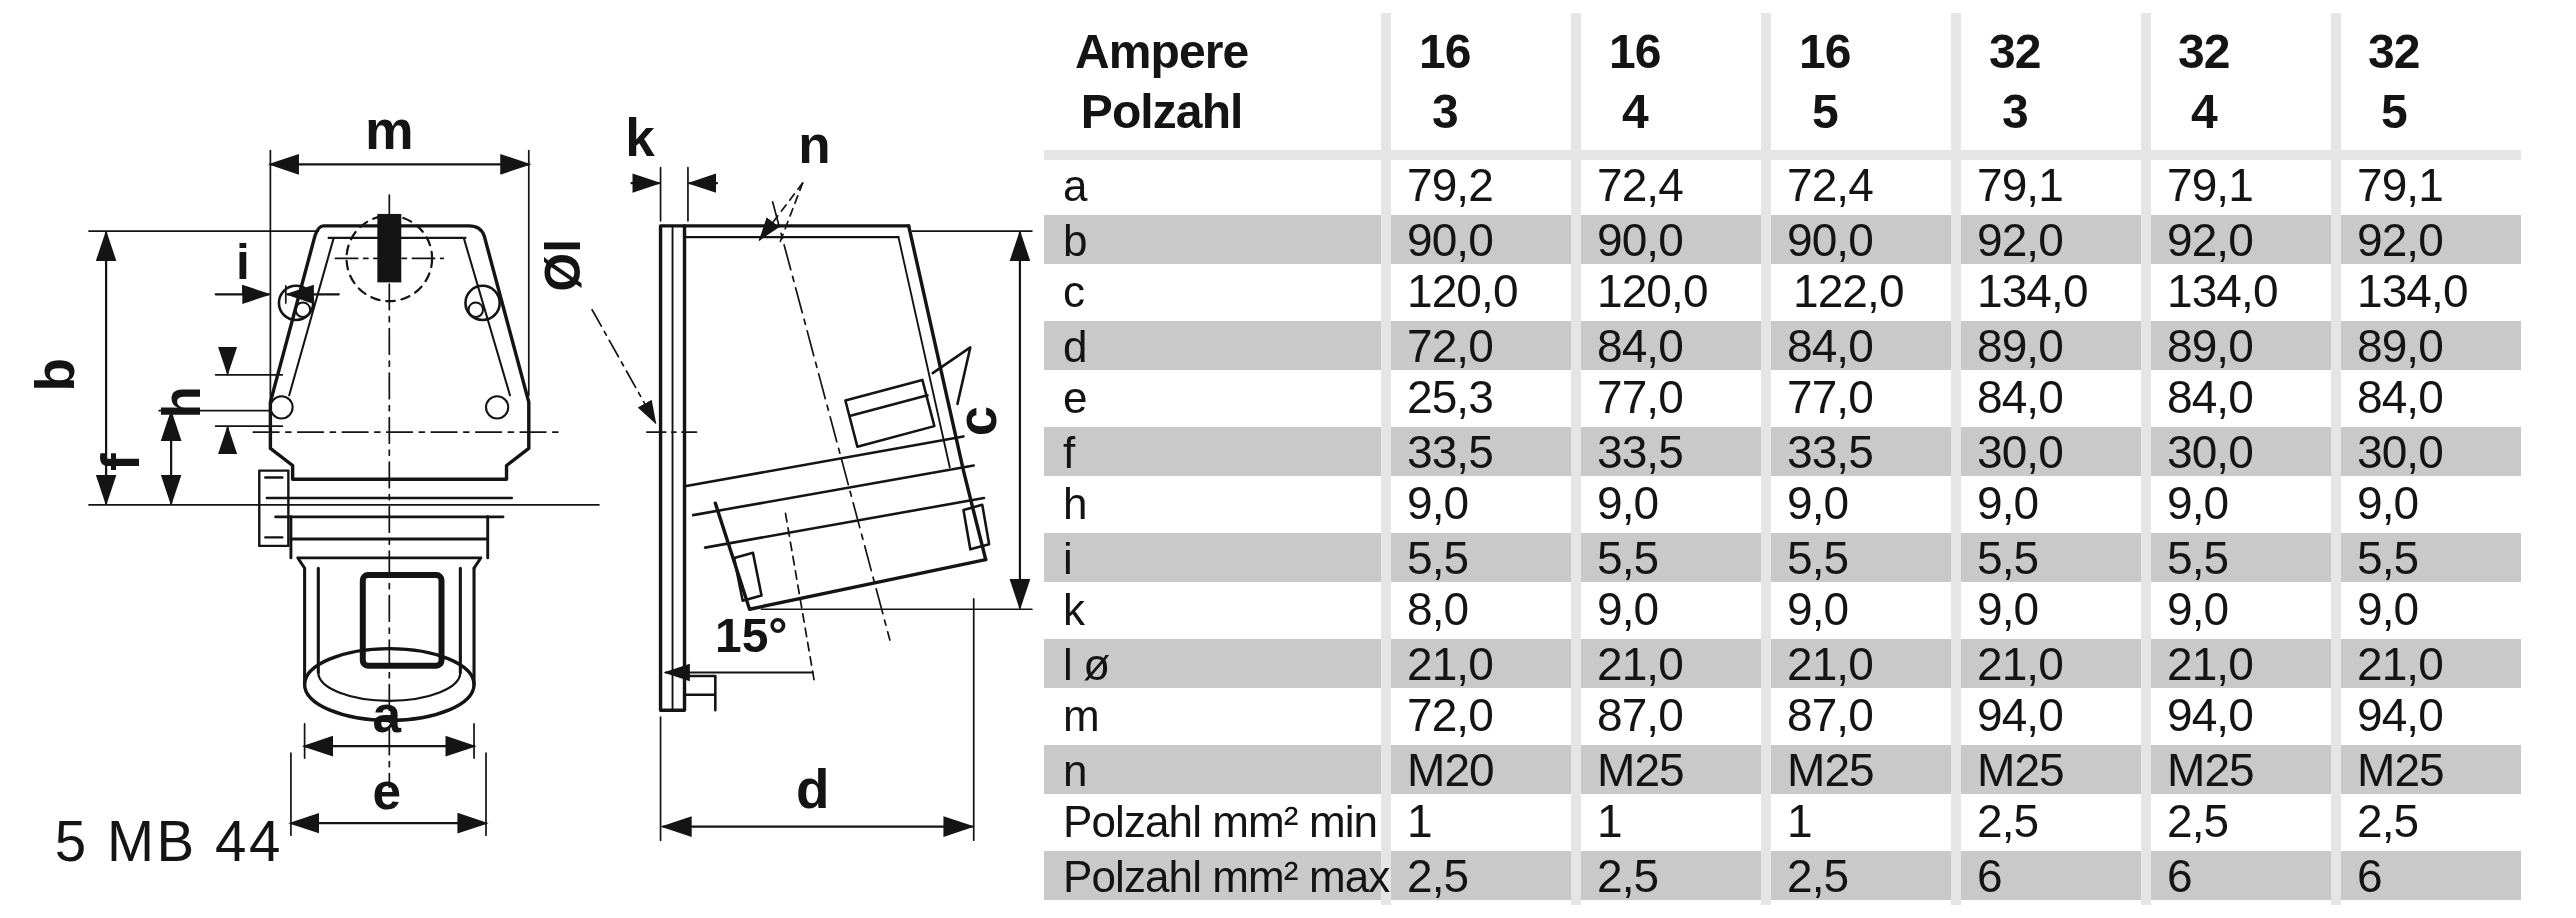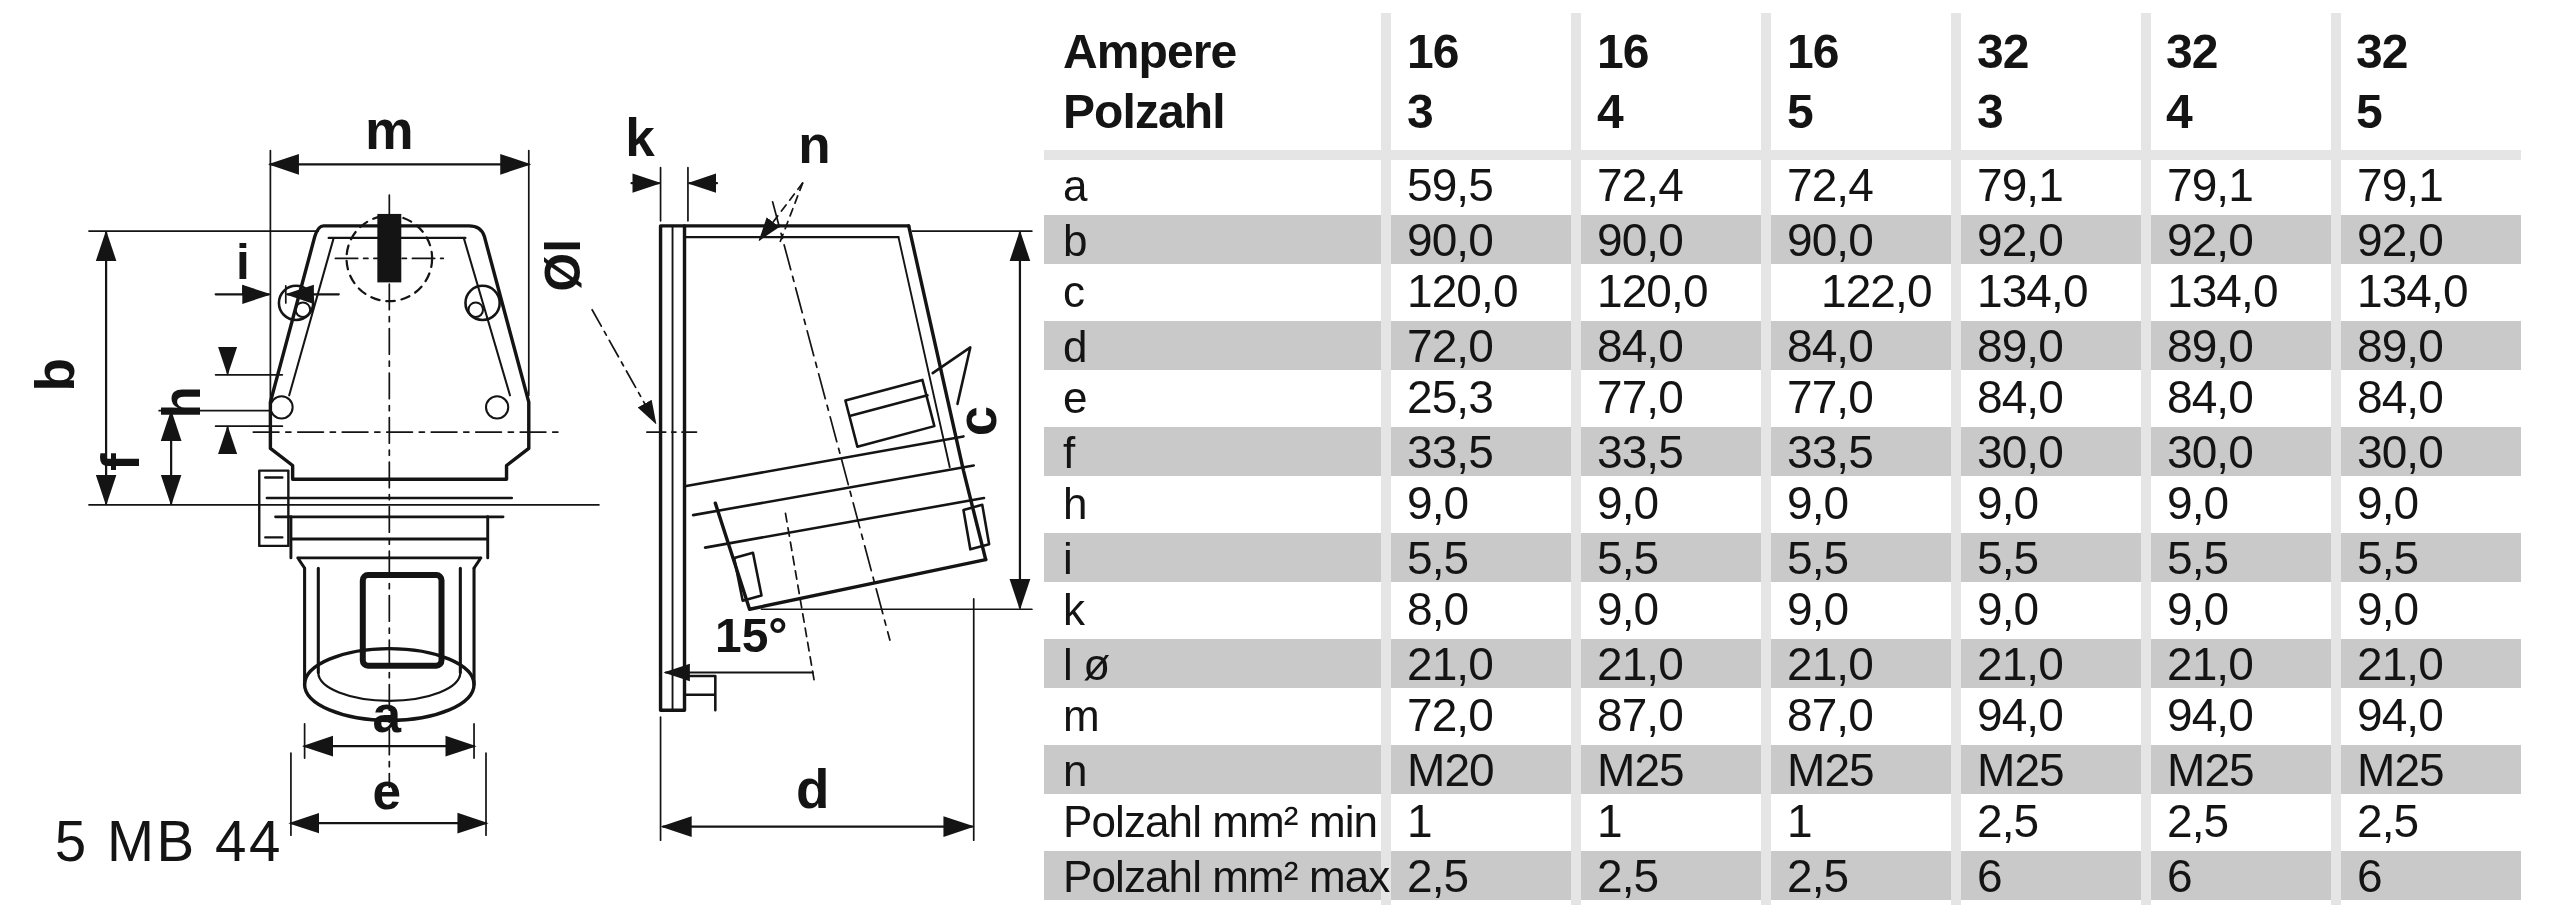--- a/index.html
+++ b/index.html
@@ -6,21 +6,21 @@
   body{
     width:2576px;height:919px;position:relative;overflow:hidden;
     font-family:"Liberation Sans",sans-serif;color:#141414;
   }
   .sheet{position:absolute;inset:0;background:#fff;}
 
   
   .dim-table{position:absolute;left:1044px;top:13px;width:1477px;height:892px;}
   .vrule{position:absolute;top:0;width:10.3px;height:892px;background:#e5e5e5;z-index:2;}
   .hrule{position:absolute;top:137px;left:0;width:1477px;height:10.3px;background:#e5e5e5;z-index:2;}
-  .thead{position:absolute;top:0;left:0;height:137px;width:1477px;z-index:3;}
+  .thead{position:absolute;top:0;left:12px;height:137px;width:1477px;z-index:3;text-align:center;}
   .hlabel{position:absolute;left:19px;top:8.6px;font-weight:bold;font-size:48px;line-height:60px;letter-spacing:-0.9px;white-space:nowrap;}
   .colhead{position:absolute;top:8.6px;font-weight:bold;font-size:48px;line-height:60px;letter-spacing:-0.9px;white-space:nowrap;}
   .tbody{position:absolute;top:147px;left:0;width:1477px;}
   .trow{position:relative;height:53px;width:1477px;}
   .cell-label,.cell{position:absolute;top:0;height:53px;box-sizing:border-box;white-space:nowrap;}
   .cell-label{left:0;width:337px;padding-left:19px;font-size:44px;line-height:51px;letter-spacing:-0.9px;}
   .cell{width:190px;padding-left:26px;font-size:46px;line-height:51px;letter-spacing:-0.9px;}
   .trow.striped .cell-label,.trow.striped .cell{
     background:#c9c9c9;border-top:2.6px solid #fff;border-bottom:2.6px solid #fff;
   }
@@ -206,41 +206,41 @@
         <div class="colhead" style="left: 1312px;">
           <div>32</div>
           <div>5</div>
         </div>
       </div>
 
     <div class="tbody" id="tbody">
 
     <div class="trow">
           <div class="cell-label"><span>a</span></div>
-          <div class="cell" style="left: 337px;"><span>59,5</span></div>
+          <div class="cell" style="left: 337px;"><span>79,2</span></div>
           <div class="cell" style="left: 527px;"><span>72,4</span></div>
           <div class="cell" style="left: 717px;"><span>72,4</span></div>
           <div class="cell" style="left: 907px;"><span>79,1</span></div>
           <div class="cell" style="left: 1097px;"><span>79,1</span></div>
           <div class="cell" style="left: 1287px;"><span>79,1</span></div>
         </div>
         <div class="trow striped">
           <div class="cell-label"><span>b</span></div>
           <div class="cell" style="left: 337px;"><span>90,0</span></div>
           <div class="cell" style="left: 527px;"><span>90,0</span></div>
           <div class="cell" style="left: 717px;"><span>90,0</span></div>
           <div class="cell" style="left: 907px;"><span>92,0</span></div>
           <div class="cell" style="left: 1097px;"><span>92,0</span></div>
           <div class="cell" style="left: 1287px;"><span>92,0</span></div>
         </div>
         <div class="trow">
           <div class="cell-label"><span>c</span></div>
           <div class="cell" style="left: 337px;"><span>120,0</span></div>
           <div class="cell" style="left: 527px;"><span>120,0</span></div>
-          <div class="cell" style="left: 745px; padding-left: 32px;"><span>122,0</span></div>
+          <div class="cell" style="left: 717px; padding-left: 32px;"><span>122,0</span></div>
           <div class="cell" style="left: 907px;"><span>134,0</span></div>
           <div class="cell" style="left: 1097px;"><span>134,0</span></div>
           <div class="cell" style="left: 1287px;"><span>134,0</span></div>
         </div>
         <div class="trow striped">
           <div class="cell-label"><span>d</span></div>
           <div class="cell" style="left: 337px;"><span>72,0</span></div>
           <div class="cell" style="left: 527px;"><span>84,0</span></div>
           <div class="cell" style="left: 717px;"><span>84,0</span></div>
           <div class="cell" style="left: 907px;"><span>89,0</span></div>

